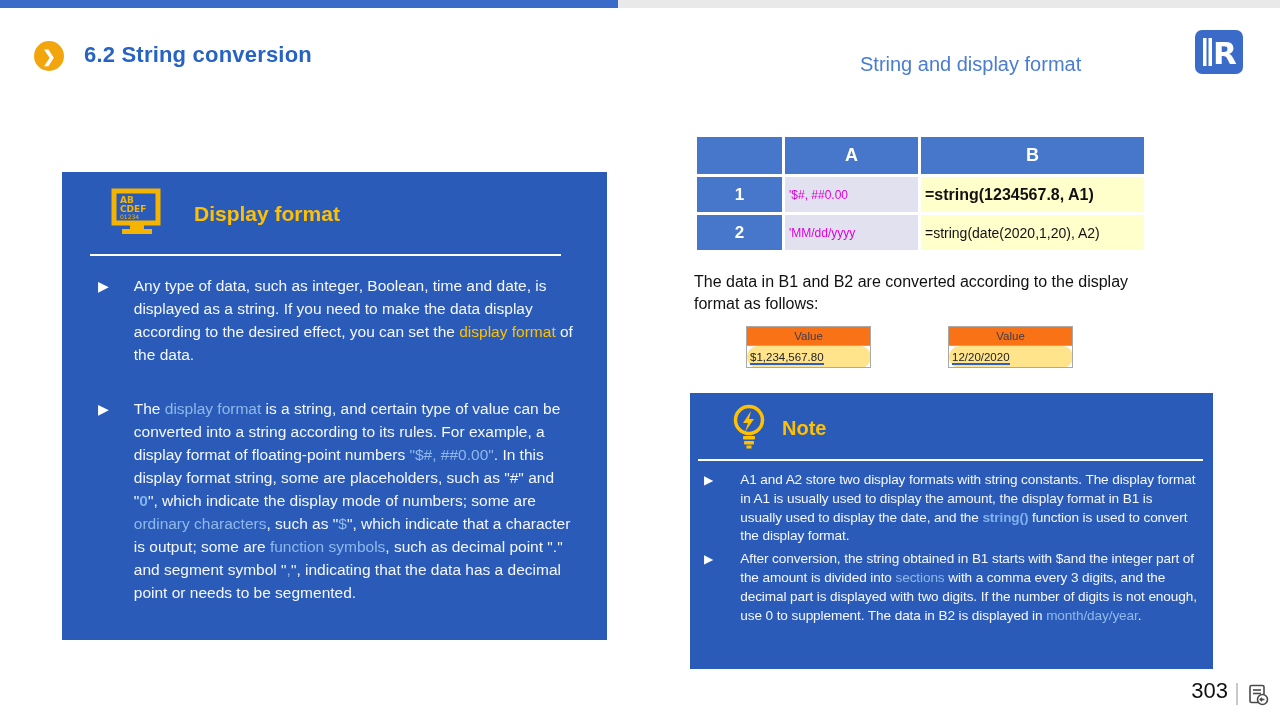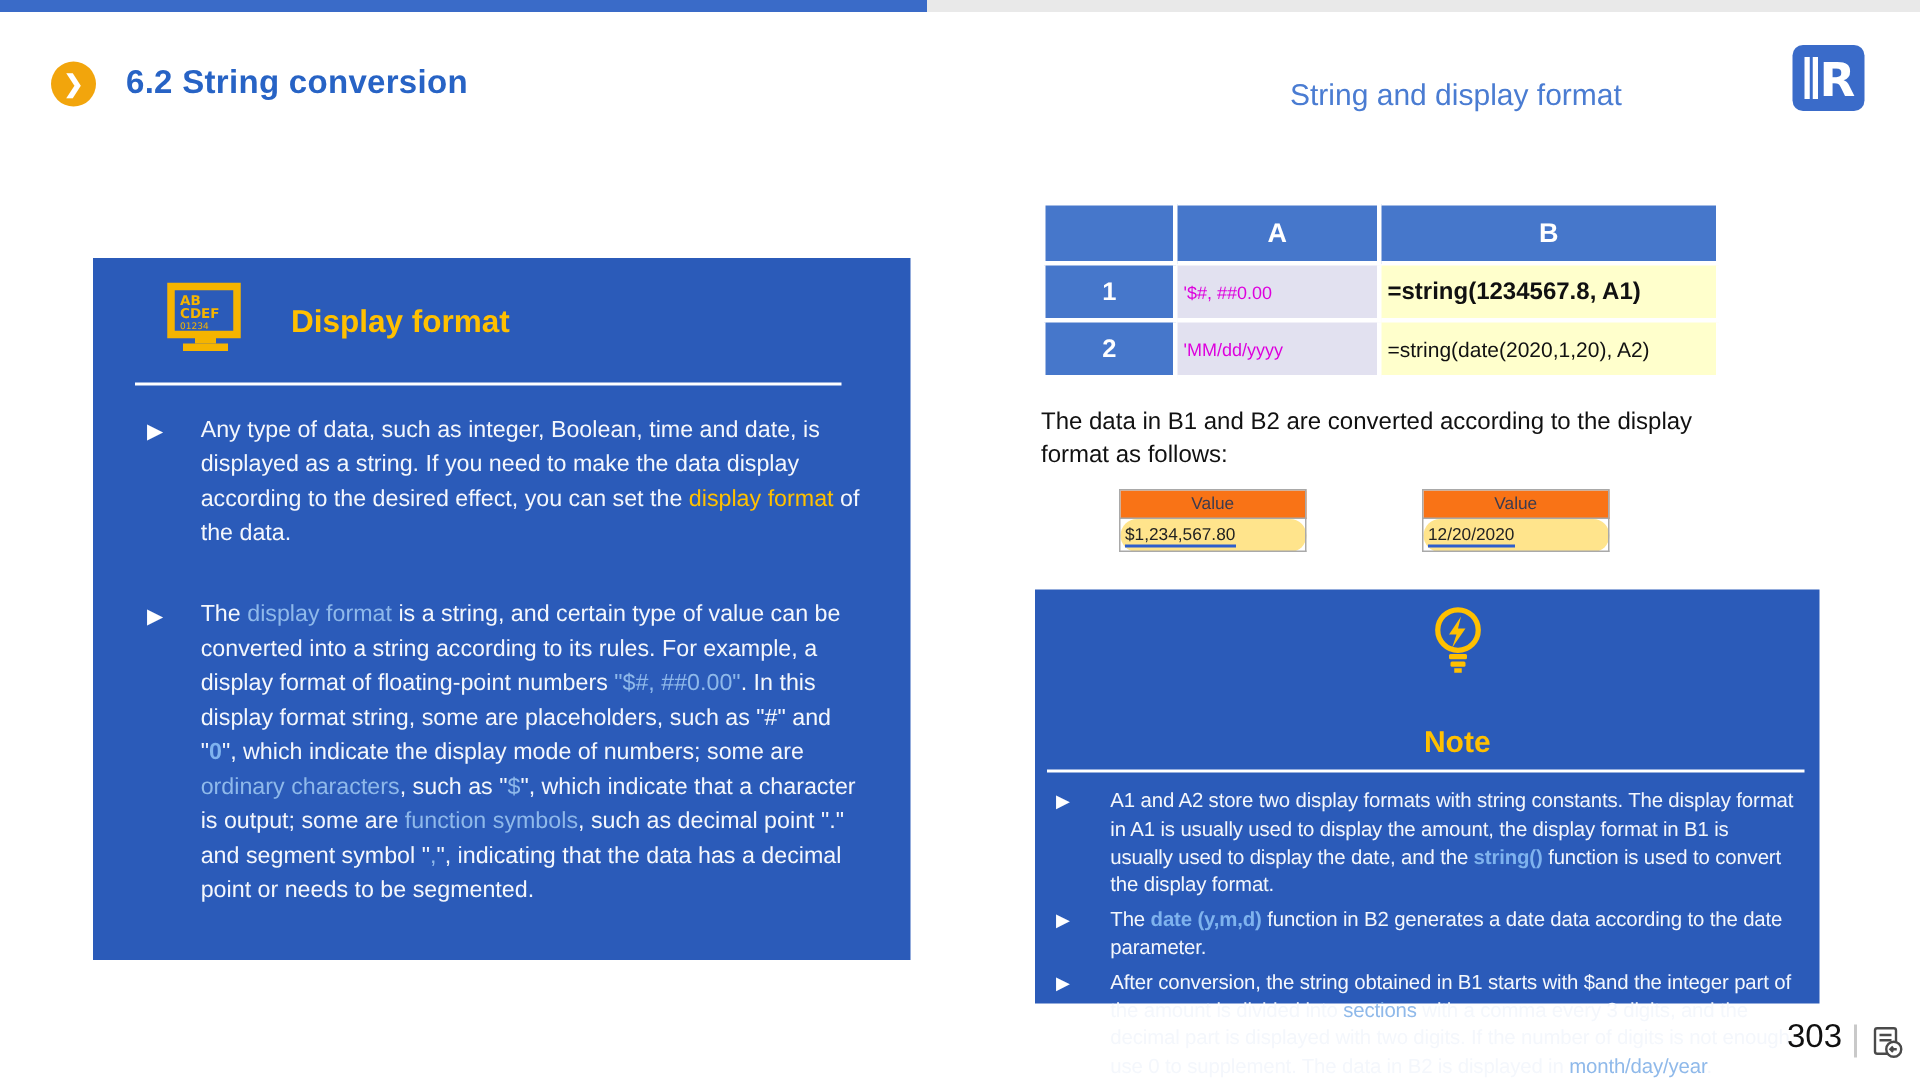--- a/index.html
+++ b/index.html
@@ -24,21 +24,21 @@
   .page-subtitle { left:860px; top:53px; width:280px; font-size:20px; color:#4A7CD2; text-align:left; }
   .logo { left:1194px; top:29px; }
 
   
   .blue-panel { background:#2B5BB9; color:#F4F7FC; }
   .left-panel { left:62px; top:172px; width:545px; height:468px; }
   .note-panel { left:690px; top:393px; width:523px; height:276px; }
 
   .panel-header { display:flex; align-items:center; }
   .left-panel .panel-header { padding:16px 0 0 48px; gap:30px; }
-  .note-panel  .panel-header { padding:10px 0 0 40px; gap:30px;flex-direction:column; }
+  .note-panel  .panel-header { padding:10px 0 0 40px; gap:14px; }
   .panel-title { color:#FFC000; font-weight:bold; }
   .left-panel .panel-title { font-size:21px; }
   .note-panel .panel-title { font-size:20px; }
 
   .panel-rule { border:none; border-top:2px solid #ffffff; }
   .left-panel .panel-rule { margin:14px 46px 0 28px; }
   .note-panel .panel-rule { margin:6px 10px 0 8px; }
 
   ul.bullets { list-style:none; }
   .left-panel ul.bullets { padding:18px 26px 0 36px; }
@@ -184,23 +184,20 @@
       </svg>
     </span>
     <span class="panel-title">Note</span>
   </div>
   <hr class="panel-rule">
   <ul class="bullets">
     <li class="bullet">
       <span class="bullet-text"><span>A1 and A2 store two display formats with string constants. The display format in A1  is usually used to display the amount, the display format in B1  is usually used to display the date, and the </span><span class="seg-hlb">string()</span><span> function is used to convert the display format.</span></span>
     </li>
     <li class="bullet">
-      <span class="bullet-text"><span>The </span><span class="seg-hlb">date (y,m,d)</span><span> function in B2 generates a date data according to the date parameter.</span></span>
-    </li>
-    <li class="bullet">
       <span class="bullet-text"><span>After conversion, the string obtained in B1 starts with $and the integer part of the amount is divided into </span><span class="seg-hl">sections</span><span> with a comma every 3 digits, and the decimal part is displayed with two digits. If the number of digits is not enough, use 0 to supplement. The data in B2 is displayed in </span><span class="seg-hl">month/day/year</span><span>.</span></span>
     </li>
   </ul>
 </div>
 
 <div class="abs footer-page">303</div>
 <div class="abs footer-divider"></div>
 <div class="abs footer-return">
   <svg width="24" height="24" viewBox="0 0 24 24" fill="none" stroke="#4a4a4a" stroke-width="1.6">
     <rect x="4" y="2.5" width="14" height="17" rx="1.5"></rect>

